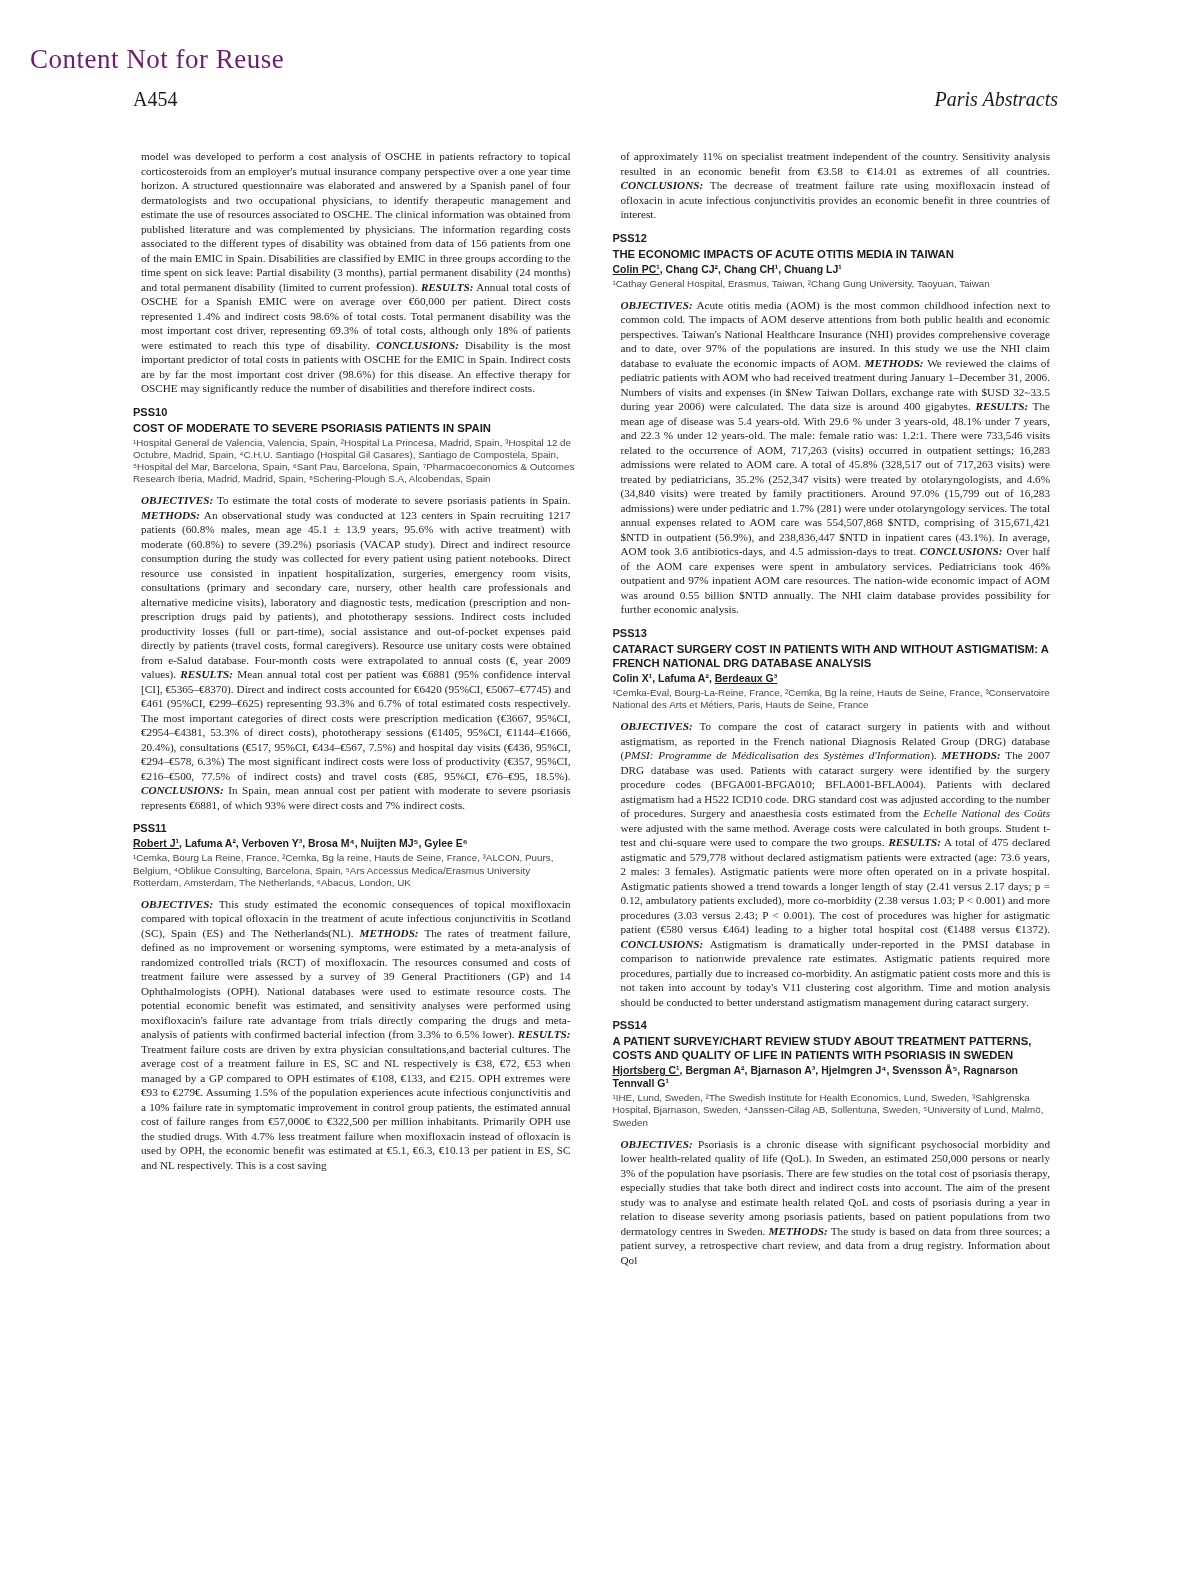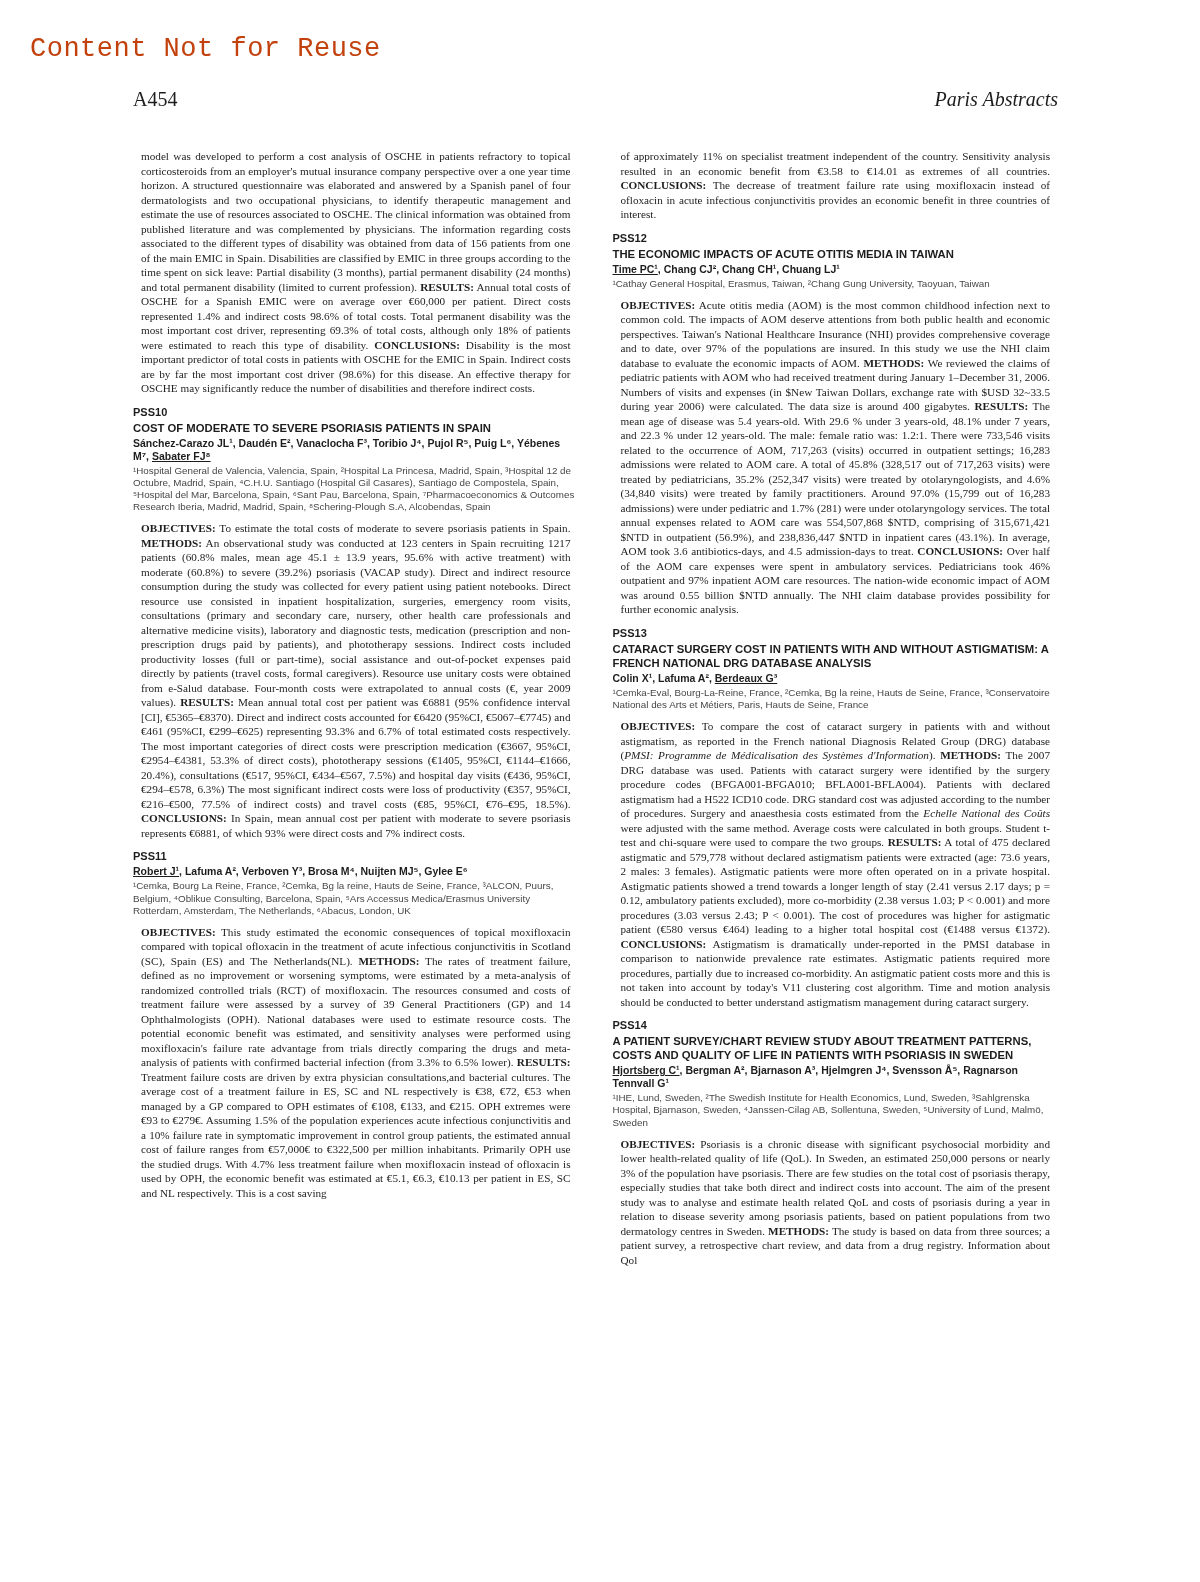--- a/index.html
+++ b/index.html
@@ -1,37 +1,37 @@
 <!DOCTYPE html>
 <html><head>
 <meta charset="utf-8">
 <style>
   html,body{margin:0;padding:0;}
   body{
     width:1200px;height:1582px;background:#ffffff;color:#1d1d1d;
     font-family:"Liberation Serif", serif;position:relative;overflow:hidden;
   }
   .watermark{
-    position:absolute;top:34px;left:30px;
-    font-family:Liberation Mono, monospace;
-    font-size:27px;color:#c2410c;letter-spacing:0.5px;
+    position:absolute;top:44px;left:30px;
+    font-family:Liberation Serif, serif;
+    font-size:27px;color:#701a75;letter-spacing:0.5px;
   }
   .page{padding:88px 142px 0 133px;}
   .page-header{
     display:flex;justify-content:space-between;align-items:baseline;
     font-size:20px;
   }
   .page-num{font-family:"Liberation Serif", serif;}
   .journal{font-style:italic;font-family:Liberation Serif, serif;}
   .columns{display:flex;gap:34px;margin-top:30px;}
   .col{flex:1;min-width:0;}
   .body-text{
     font-size:11.2px;line-height:14.5px;text-align:justify;margin:8px;
   }
-  .seg-b{font-weight:bold;}
+  .seg-b{font-weight:bold;font-style:italic;}
   .seg-u{text-decoration:underline;}
   .seg-i{font-style:italic;}
   .abstract{margin-top:8px;}
   .code{
     text-align:left;font-family:"Liberation Sans", sans-serif;
     font-weight:bold;font-size:11px;margin:10px 0 3px;
   }
   .title{
     font-family:"Liberation Sans", sans-serif;font-weight:bold;
     font-size:11.3px;line-height:14px;margin:0 0 2px;
@@ -59,42 +59,41 @@
 
   <main class="columns">
 
     <div class="col">
 
       <p class="body-text">model was developed to perform a cost analysis of OSCHE in patients refractory to topical corticosteroids from an employer's mutual insurance company perspective over a one year time horizon. A structured questionnaire was elaborated and answered by a Spanish panel of four dermatologists and two occupational physicians, to identify therapeutic management and estimate the use of resources associated to OSCHE. The clinical information was obtained from published literature and was complemented by physicians. The information regarding costs associated to the different types of disability was obtained from data of 156 patients from one of the main EMIC in Spain. Disabilities are classified by EMIC in three groups according to the time spent on sick leave: Partial disability (3 months), partial permanent disability (24 months) and total permanent disability (limited to current profession). <span class="seg-b">RESULTS:</span> Annual total costs of OSCHE for a Spanish EMIC were on average over €60,000 per patient. Direct costs represented 1.4% and indirect costs 98.6% of total costs. Total permanent disability was the most important cost driver, representing 69.3% of total costs, although only 18% of patients were estimated to reach this type of disability. <span class="seg-b">CONCLUSIONS:</span> Disability is the most important predictor of total costs in patients with OSCHE for the EMIC in Spain. Indirect costs are by far the most important cost driver (98.6%) for this disease. An effective therapy for OSCHE may significantly reduce the number of disabilities and therefore indirect costs.</p>
 
       <section class="abstract">
         <div class="code">PSS10</div>
         <h2 class="title">COST OF MODERATE TO SEVERE PSORIASIS PATIENTS IN SPAIN</h2>
-        <p class="authors">Sánchez-Carazo JL¹, Daudén E², Vanaclocha F³, Toribio J⁴, Pujol R⁵, Puig L⁶, Yébenes M⁷, <span class="seg-u">Sabater FJ⁸</span></p>
         <p class="affiliations">¹Hospital General de Valencia, Valencia, Spain, ²Hospital La Princesa, Madrid, Spain, ³Hospital 12 de Octubre, Madrid, Spain, ⁴C.H.U. Santiago (Hospital Gil Casares), Santiago de Compostela, Spain, ⁵Hospital del Mar, Barcelona, Spain, ⁶Sant Pau, Barcelona, Spain, ⁷Pharmacoeconomics &amp; Outcomes Research Iberia, Madrid, Madrid, Spain, ⁸Schering-Plough S.A, Alcobendas, Spain</p>
         <p class="body-text"><span class="seg-b">OBJECTIVES:</span> To estimate the total costs of moderate to severe psoriasis patients in Spain. <span class="seg-b">METHODS:</span> An observational study was conducted at 123 centers in Spain recruiting 1217 patients (60.8% males, mean age 45.1 ± 13.9 years, 95.6% with active treatment) with moderate (60.8%) to severe (39.2%) psoriasis (VACAP study). Direct and indirect resource consumption during the study was collected for every patient using patient notebooks. Direct resource use consisted in inpatient hospitalization, surgeries, emergency room visits, consultations (primary and secondary care, nursery, other health care professionals and alternative medicine visits), laboratory and diagnostic tests, medication (prescription and non-prescription drugs paid by patients), and phototherapy sessions. Indirect costs included productivity losses (full or part-time), social assistance and out-of-pocket expenses paid directly by patients (travel costs, formal caregivers). Resource use unitary costs were obtained from e-Salud database. Four-month costs were extrapolated to annual costs (€, year 2009 values). <span class="seg-b">RESULTS:</span> Mean annual total cost per patient was €6881 (95% confidence interval [CI], €5365–€8370). Direct and indirect costs accounted for €6420 (95%CI, €5067–€7745) and €461 (95%CI, €299–€625) representing 93.3% and 6.7% of total estimated costs respectively. The most important categories of direct costs were prescription medication (€3667, 95%CI, €2954–€4381, 53.3% of direct costs), phototherapy sessions (€1405, 95%CI, €1144–€1666, 20.4%), consultations (€517, 95%CI, €434–€567, 7.5%) and hospital day visits (€436, 95%CI, €294–€578, 6.3%) The most significant indirect costs were loss of productivity (€357, 95%CI, €216–€500, 77.5% of indirect costs) and travel costs (€85, 95%CI, €76–€95, 18.5%). <span class="seg-b">CONCLUSIONS:</span> In Spain, mean annual cost per patient with moderate to severe psoriasis represents €6881, of which 93% were direct costs and 7% indirect costs.</p>
       </section>
 
       <section class="abstract">
         <div class="code">PSS11</div>
         <p class="authors"><span class="seg-u">Robert J¹</span>, Lafuma A², Verboven Y³, Brosa M⁴, Nuijten MJ⁵, Gylee E⁶</p>
         <p class="affiliations">¹Cemka, Bourg La Reine, France, ²Cemka, Bg la reine, Hauts de Seine, France, ³ALCON, Puurs, Belgium, ⁴Oblikue Consulting, Barcelona, Spain, ⁵Ars Accessus Medica/Erasmus University Rotterdam, Amsterdam, The Netherlands, ⁶Abacus, London, UK</p>
         <p class="body-text"><span class="seg-b">OBJECTIVES:</span> This study estimated the economic consequences of topical moxifloxacin compared with topical ofloxacin in the treatment of acute infectious conjunctivitis in Scotland (SC), Spain (ES) and The Netherlands(NL). <span class="seg-b">METHODS:</span> The rates of treatment failure, defined as no improvement or worsening symptoms, were estimated by a meta-analysis of randomized controlled trials (RCT) of moxifloxacin. The resources consumed and costs of treatment failure were assessed by a survey of 39 General Practitioners (GP) and 14 Ophthalmologists (OPH). National databases were used to estimate resource costs. The potential economic benefit was estimated, and sensitivity analyses were performed using moxifloxacin's failure rate advantage from trials directly comparing the drugs and meta-analysis of patients with confirmed bacterial infection (from 3.3% to 6.5% lower). <span class="seg-b">RESULTS:</span> Treatment failure costs are driven by extra physician consultations,and bacterial cultures. The average cost of a treatment failure in ES, SC and NL respectively is €38, €72, €53 when managed by a GP compared to OPH estimates of €108, €133, and €215. OPH extremes were €93 to €279€. Assuming 1.5% of the population experiences acute infectious conjunctivitis and a 10% failure rate in symptomatic improvement in control group patients, the estimated annual cost of failure ranges from €57,000€ to €322,500 per million inhabitants. Primarily OPH use the studied drugs. With 4.7% less treatment failure when moxifloxacin instead of ofloxacin is used by OPH, the economic benefit was estimated at €5.1, €6.3, €10.13 per patient in ES, SC and NL respectively. This is a cost saving</p>
       </section>
 
     </div>
 
     <div class="col">
 
       <p class="body-text">of approximately 11% on specialist treatment independent of the country. Sensitivity analysis resulted in an economic benefit from €3.58 to €14.01 as extremes of all countries. <span class="seg-b">CONCLUSIONS:</span> The decrease of treatment failure rate using moxifloxacin instead of ofloxacin in acute infectious conjunctivitis provides an economic benefit in three countries of interest.</p>
 
       <section class="abstract">
         <div class="code">PSS12</div>
         <h2 class="title">THE ECONOMIC IMPACTS OF ACUTE OTITIS MEDIA IN TAIWAN</h2>
-        <p class="authors"><span class="seg-u">Time PC¹</span>, Chang CJ², Chang CH¹, Chuang LJ¹</p>
+        <p class="authors"><span class="seg-u">Colin PC¹</span>, Chang CJ², Chang CH¹, Chuang LJ¹</p>
         <p class="affiliations">¹Cathay General Hospital, Erasmus, Taiwan, ²Chang Gung University, Taoyuan, Taiwan</p>
         <p class="body-text"><span class="seg-b">OBJECTIVES:</span> Acute otitis media (AOM) is the most common childhood infection next to common cold. The impacts of AOM deserve attentions from both public health and economic perspectives. Taiwan's National Healthcare Insurance (NHI) provides comprehensive coverage and to date, over 97% of the populations are insured. In this study we use the NHI claim database to evaluate the economic impacts of AOM. <span class="seg-b">METHODS:</span> We reviewed the claims of pediatric patients with AOM who had received treatment during January 1–December 31, 2006. Numbers of visits and expenses (in $New Taiwan Dollars, exchange rate with $USD 32~33.5 during year 2006) were calculated. The data size is around 400 gigabytes. <span class="seg-b">RESULTS:</span> The mean age of disease was 5.4 years-old. With 29.6 % under 3 years-old, 48.1% under 7 years, and 22.3 % under 12 years-old. The male: female ratio was: 1.2:1. There were 733,546 visits related to the occurrence of AOM, 717,263 (visits) occurred in outpatient settings; 16,283 admissions were related to AOM care. A total of 45.8% (328,517 out of 717,263 visits) were treated by pediatricians, 35.2% (252,347 visits) were treated by otolaryngologists, and 4.6% (34,840 visits) were treated by family practitioners. Around 97.0% (15,799 out of 16,283 admissions) were under pediatric and 1.7% (281) were under otolaryngology services. The total annual expenses related to AOM care was 554,507,868 $NTD, comprising of 315,671,421 $NTD in outpatient (56.9%), and 238,836,447 $NTD in inpatient cares (43.1%). In average, AOM took 3.6 antibiotics-days, and 4.5 admission-days to treat. <span class="seg-b">CONCLUSIONS:</span> Over half of the AOM care expenses were spent in ambulatory services. Pediatricians took 46% outpatient and 97% inpatient AOM care resources. The nation-wide economic impact of AOM was around 0.55 billion $NTD annually. The NHI claim database provides possibility for further economic analysis.</p>
       </section>
 
       <section class="abstract">
         <div class="code">PSS13</div>
         <h2 class="title">CATARACT SURGERY COST IN PATIENTS WITH AND WITHOUT ASTIGMATISM: A FRENCH NATIONAL DRG DATABASE ANALYSIS</h2>
         <p class="authors">Colin X¹, Lafuma A², <span class="seg-u">Berdeaux G³</span></p>
         <p class="affiliations">¹Cemka-Eval, Bourg-La-Reine, France, ²Cemka, Bg la reine, Hauts de Seine, France, ³Conservatoire National des Arts et Métiers, Paris, Hauts de Seine, France</p>
         <p class="body-text"><span class="seg-b">OBJECTIVES:</span> To compare the cost of cataract surgery in patients with and without astigmatism, as reported in the French national Diagnosis Related Group (DRG) database (<span class="seg-i">PMSI: Programme de Médicalisation des Systèmes d'Information</span>). <span class="seg-b">METHODS:</span> The 2007 DRG database was used. Patients with cataract surgery were identified by the surgery procedure codes (BFGA001-BFGA010; BFLA001-BFLA004). Patients with declared astigmatism had a H522 ICD10 code. DRG standard cost was adjusted according to the number of procedures. Surgery and anaesthesia costs estimated from the <span class="seg-i">Echelle National des Coûts</span> were adjusted with the same method. Average costs were calculated in both groups. Student t-test and chi-square were used to compare the two groups. <span class="seg-b">RESULTS:</span> A total of 475 declared astigmatic and 579,778 without declared astigmatism patients were extracted (age: 73.6 years, 2 males: 3 females). Astigmatic patients were more often operated on in a private hospital. Astigmatic patients showed a trend towards a longer length of stay (2.41 versus 2.17 days; p = 0.12, ambulatory patients excluded), more co-morbidity (2.38 versus 1.03; P &lt; 0.001) and more procedures (3.03 versus 2.43; P &lt; 0.001). The cost of procedures was higher for astigmatic patient (€580 versus €464) leading to a higher total hospital cost (€1488 versus €1372). <span class="seg-b">CONCLUSIONS:</span> Astigmatism is dramatically under-reported in the PMSI database in comparison to nationwide prevalence rate estimates. Astigmatic patients required more procedures, partially due to increased co-morbidity. An astigmatic patient costs more and this is not taken into account by today's V11 clustering cost algorithm. Time and motion analysis should be conducted to better understand astigmatism management during cataract surgery.</p>

